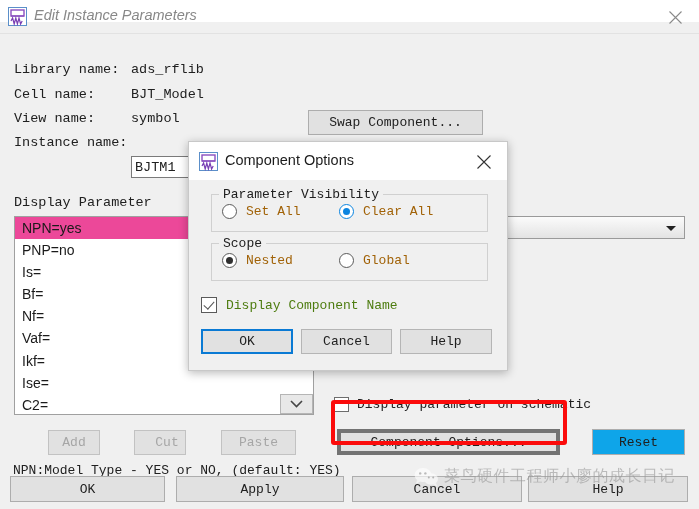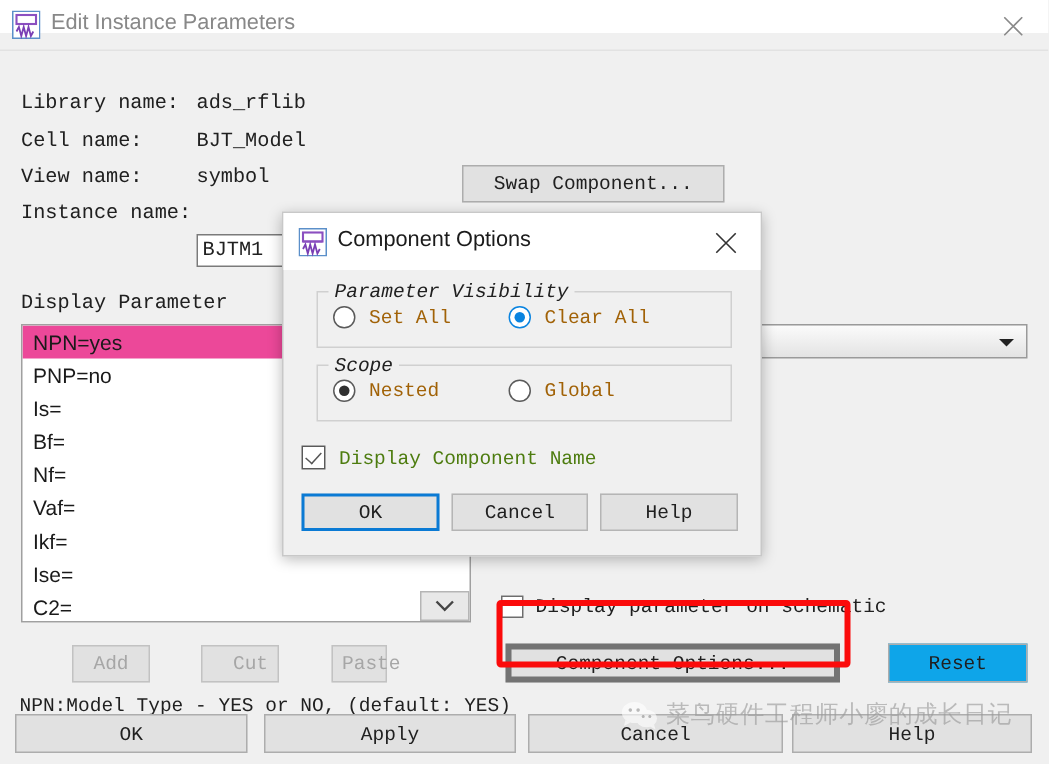--- a/index.html
+++ b/index.html
@@ -23,20 +23,21 @@
     background: #f0f0f0;
     box-sizing: border-box;
   }
 
   #main-titlebar {
     position: absolute;
     left: 0; top: 0;
     width: 699px; height: 22px;
     background: #ffffff;
     box-sizing: border-box;
+    font-style: italic;
   }
   #main-title-icon {
     position: absolute;
     left: 8px; top: 7px;
     width: 19px; height: 19px;
   }
   #main-title-text {
     position: absolute;
     left: 34px; top: 7px;
     font-size: 14.5px;
@@ -201,21 +202,21 @@
     background: #e1e1e1;
     border: 1px solid #c2c2c2;
     box-sizing: border-box;
     font-size: 13px;
     color: #a6a6a6;
     cursor: default;
     font-family: "Liberation Mono", "DejaVu Sans Mono", monospace;
   }
   #add-btn   { left: 48px;  top: 396px; width: 52px; }
   #cut-btn   { left: 134px; top: 396px; width: 52px; padding-left: 20px; }
-  #paste-btn { left: 221px; top: 396px; width: 37px; }
+  #paste-btn { left: 221px; top: 396px; width: 75px; }
 
   #component-options-btn {
     position: absolute;
     left: 337px; top: 395px;
     width: 223px; height: 26px;
     background: #e1e1e1;
     border: 4px solid #737373;
     box-sizing: border-box;
     font-size: 13px;
     color: #202020;
@@ -303,21 +304,20 @@
     border: 1px solid #d0d0d0;
     box-sizing: border-box;
   }
   .group-title {
     position: absolute;
     background: #f0f0f0;
     font-size: 13px;
     color: #202020;
     padding: 0 4px;
     white-space: nowrap;
-    font-style: italic;
   }
   #visibility-group { left: 211px; top: 194px; width: 277px; height: 38px; }
   #visibility-title { left: 219px; top: 187px; }
   #scope-group      { left: 211px; top: 243px; width: 277px; height: 38px; }
   #scope-title      { left: 219px; top: 236px; }
 
   .radio-row {
     position: absolute;
     display: flex;
     align-items: center;

